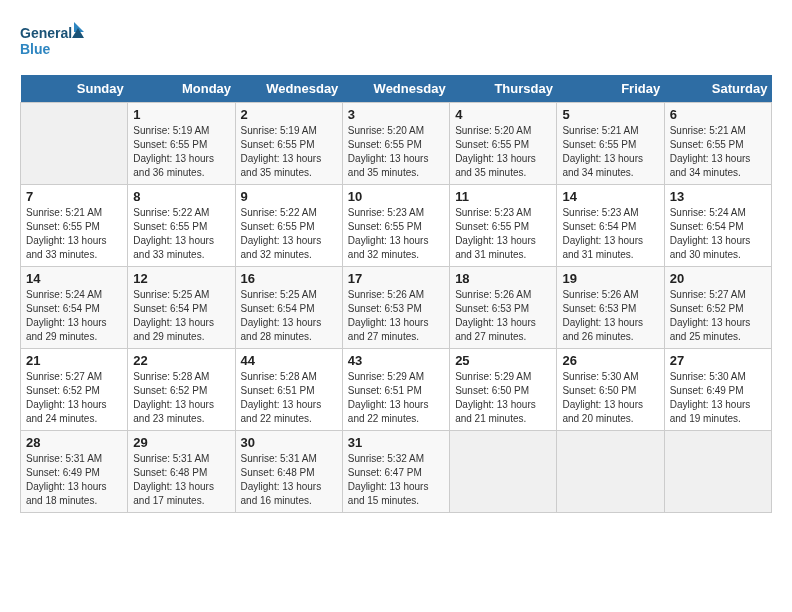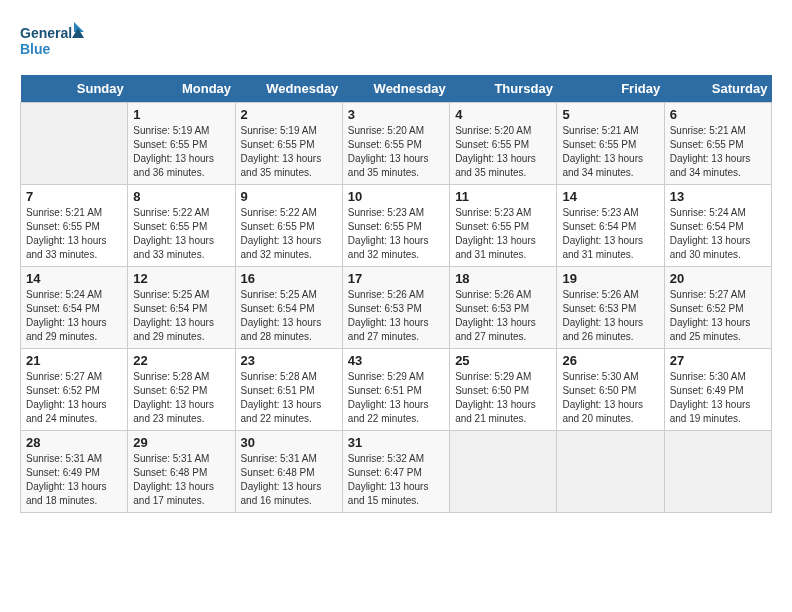--- a/index.html
+++ b/index.html
@@ -196,21 +196,21 @@
       <tr>
         <td>
           <span class="day-number">21</span>
           <div class="day-info">Sunrise: 5:27 AM<br>Sunset: 6:52 PM<br>Daylight: 13 hours<br>and 24 minutes.</div>
         </td>
         <td>
           <span class="day-number">22</span>
           <div class="day-info">Sunrise: 5:28 AM<br>Sunset: 6:52 PM<br>Daylight: 13 hours<br>and 23 minutes.</div>
         </td>
         <td>
-          <span class="day-number">23</span>
+          <span class="day-number">44</span>
           <div class="day-info">Sunrise: 5:28 AM<br>Sunset: 6:51 PM<br>Daylight: 13 hours<br>and 22 minutes.</div>
         </td>
         <td>
           <span class="day-number">43</span>
           <div class="day-info">Sunrise: 5:29 AM<br>Sunset: 6:51 PM<br>Daylight: 13 hours<br>and 22 minutes.</div>
         </td>
         <td>
           <span class="day-number">25</span>
           <div class="day-info">Sunrise: 5:29 AM<br>Sunset: 6:50 PM<br>Daylight: 13 hours<br>and 21 minutes.</div>
         </td>

